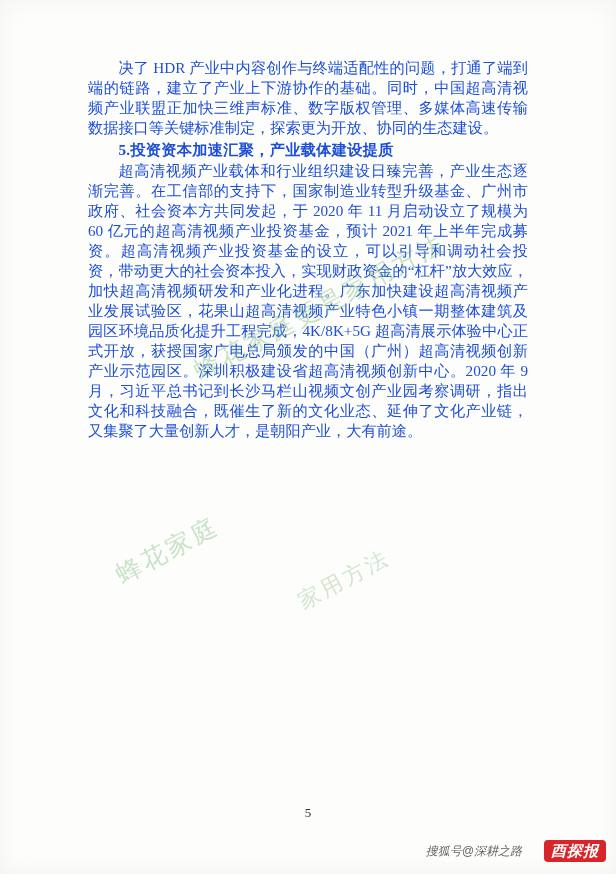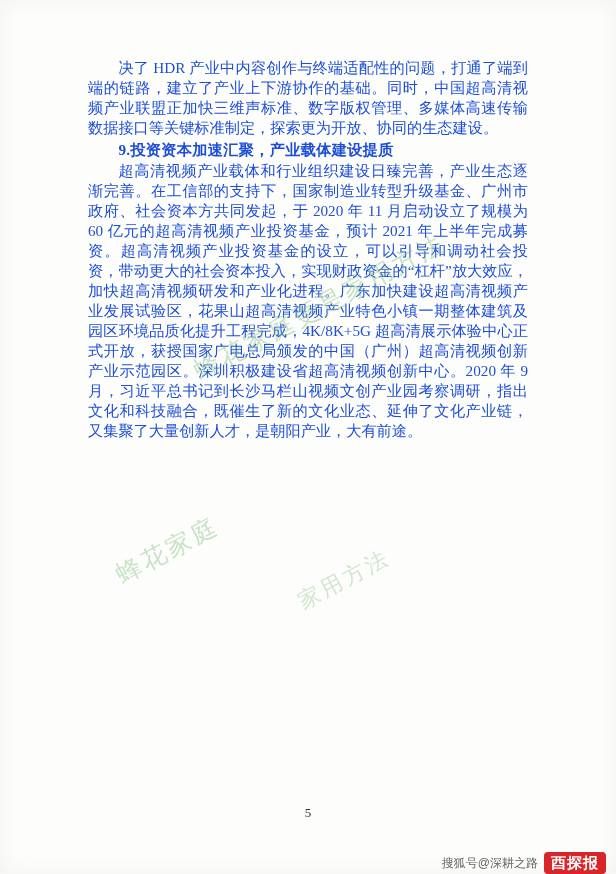--- a/index.html
+++ b/index.html
@@ -87,25 +87,26 @@
     top: 805px;
     width: 616px;
     text-align: center;
     font-size: 13px;
     color: #333;
     z-index: 2;
   }
   .footer-brand {
     position: absolute;
     right: 10px;
-    bottom: 0;
+    bottom: 12px;
     display: flex;
     align-items: center;
-    gap: 6px;
+    gap: 22px;
     z-index: 6;
+    font-style: italic;
   }
   .footer-source {
     font-family: "Liberation Sans", sans-serif;
     font-size: 12px;
     color: #666;
   }
   .brand-badge {
     background: #d8252a;
     color: #ffffff;
     font-family: "Liberation Sans", sans-serif;
@@ -123,21 +124,21 @@
 <div class="page">
 
   <div class="watermark">
     <div class="wm-text wm1">蜂花家庭更是家用方法</div>
     <div class="wm-text wm2">蜂花家庭</div>
     <div class="wm-text wm3">家用方法</div>
   </div>
 
   <div class="content">
     <p class="para">决了 HDR 产业中内容创作与终端适配性的问题，打通了端到端的链路，建立了产业上下游协作的基础。同时，中国超高清视频产业联盟正加快三维声标准、数字版权管理、多媒体高速传输数据接口等关键标准制定，探索更为开放、协同的生态建设。</p>
-    <p class="heading">9.投资资本加速汇聚，产业载体建设提质</p>
+    <p class="heading">5.投资资本加速汇聚，产业载体建设提质</p>
     <p class="para">超高清视频产业载体和行业组织建设日臻完善，产业生态逐渐完善。在工信部的支持下，国家制造业转型升级基金、广州市政府、社会资本方共同发起，于 2020 年 11 月启动设立了规模为 60 亿元的超高清视频产业投资基金，预计 2021 年上半年完成募资。超高清视频产业投资基金的设立，可以引导和调动社会投资，带动更大的社会资本投入，实现财政资金的“杠杆”放大效应，加快超高清视频研发和产业化进程。广东加快建设超高清视频产业发展试验区，花果山超高清视频产业特色小镇一期整体建筑及园区环境品质化提升工程完成，4K/8K+5G 超高清展示体验中心正式开放，获授国家广电总局颁发的中国（广州）超高清视频创新产业示范园区。深圳积极建设省超高清视频创新中心。2020 年 9 月，习近平总书记到长沙马栏山视频文创产业园考察调研，指出文化和科技融合，既催生了新的文化业态、延伸了文化产业链，又集聚了大量创新人才，是朝阳产业，大有前途。</p>
   </div>
 
   <div class="page-number">5</div>
 
   <div class="footer-brand">
     <span class="footer-source">搜狐号@深耕之路</span>
     <span class="brand-badge">酉探报</span>
   </div>
 

